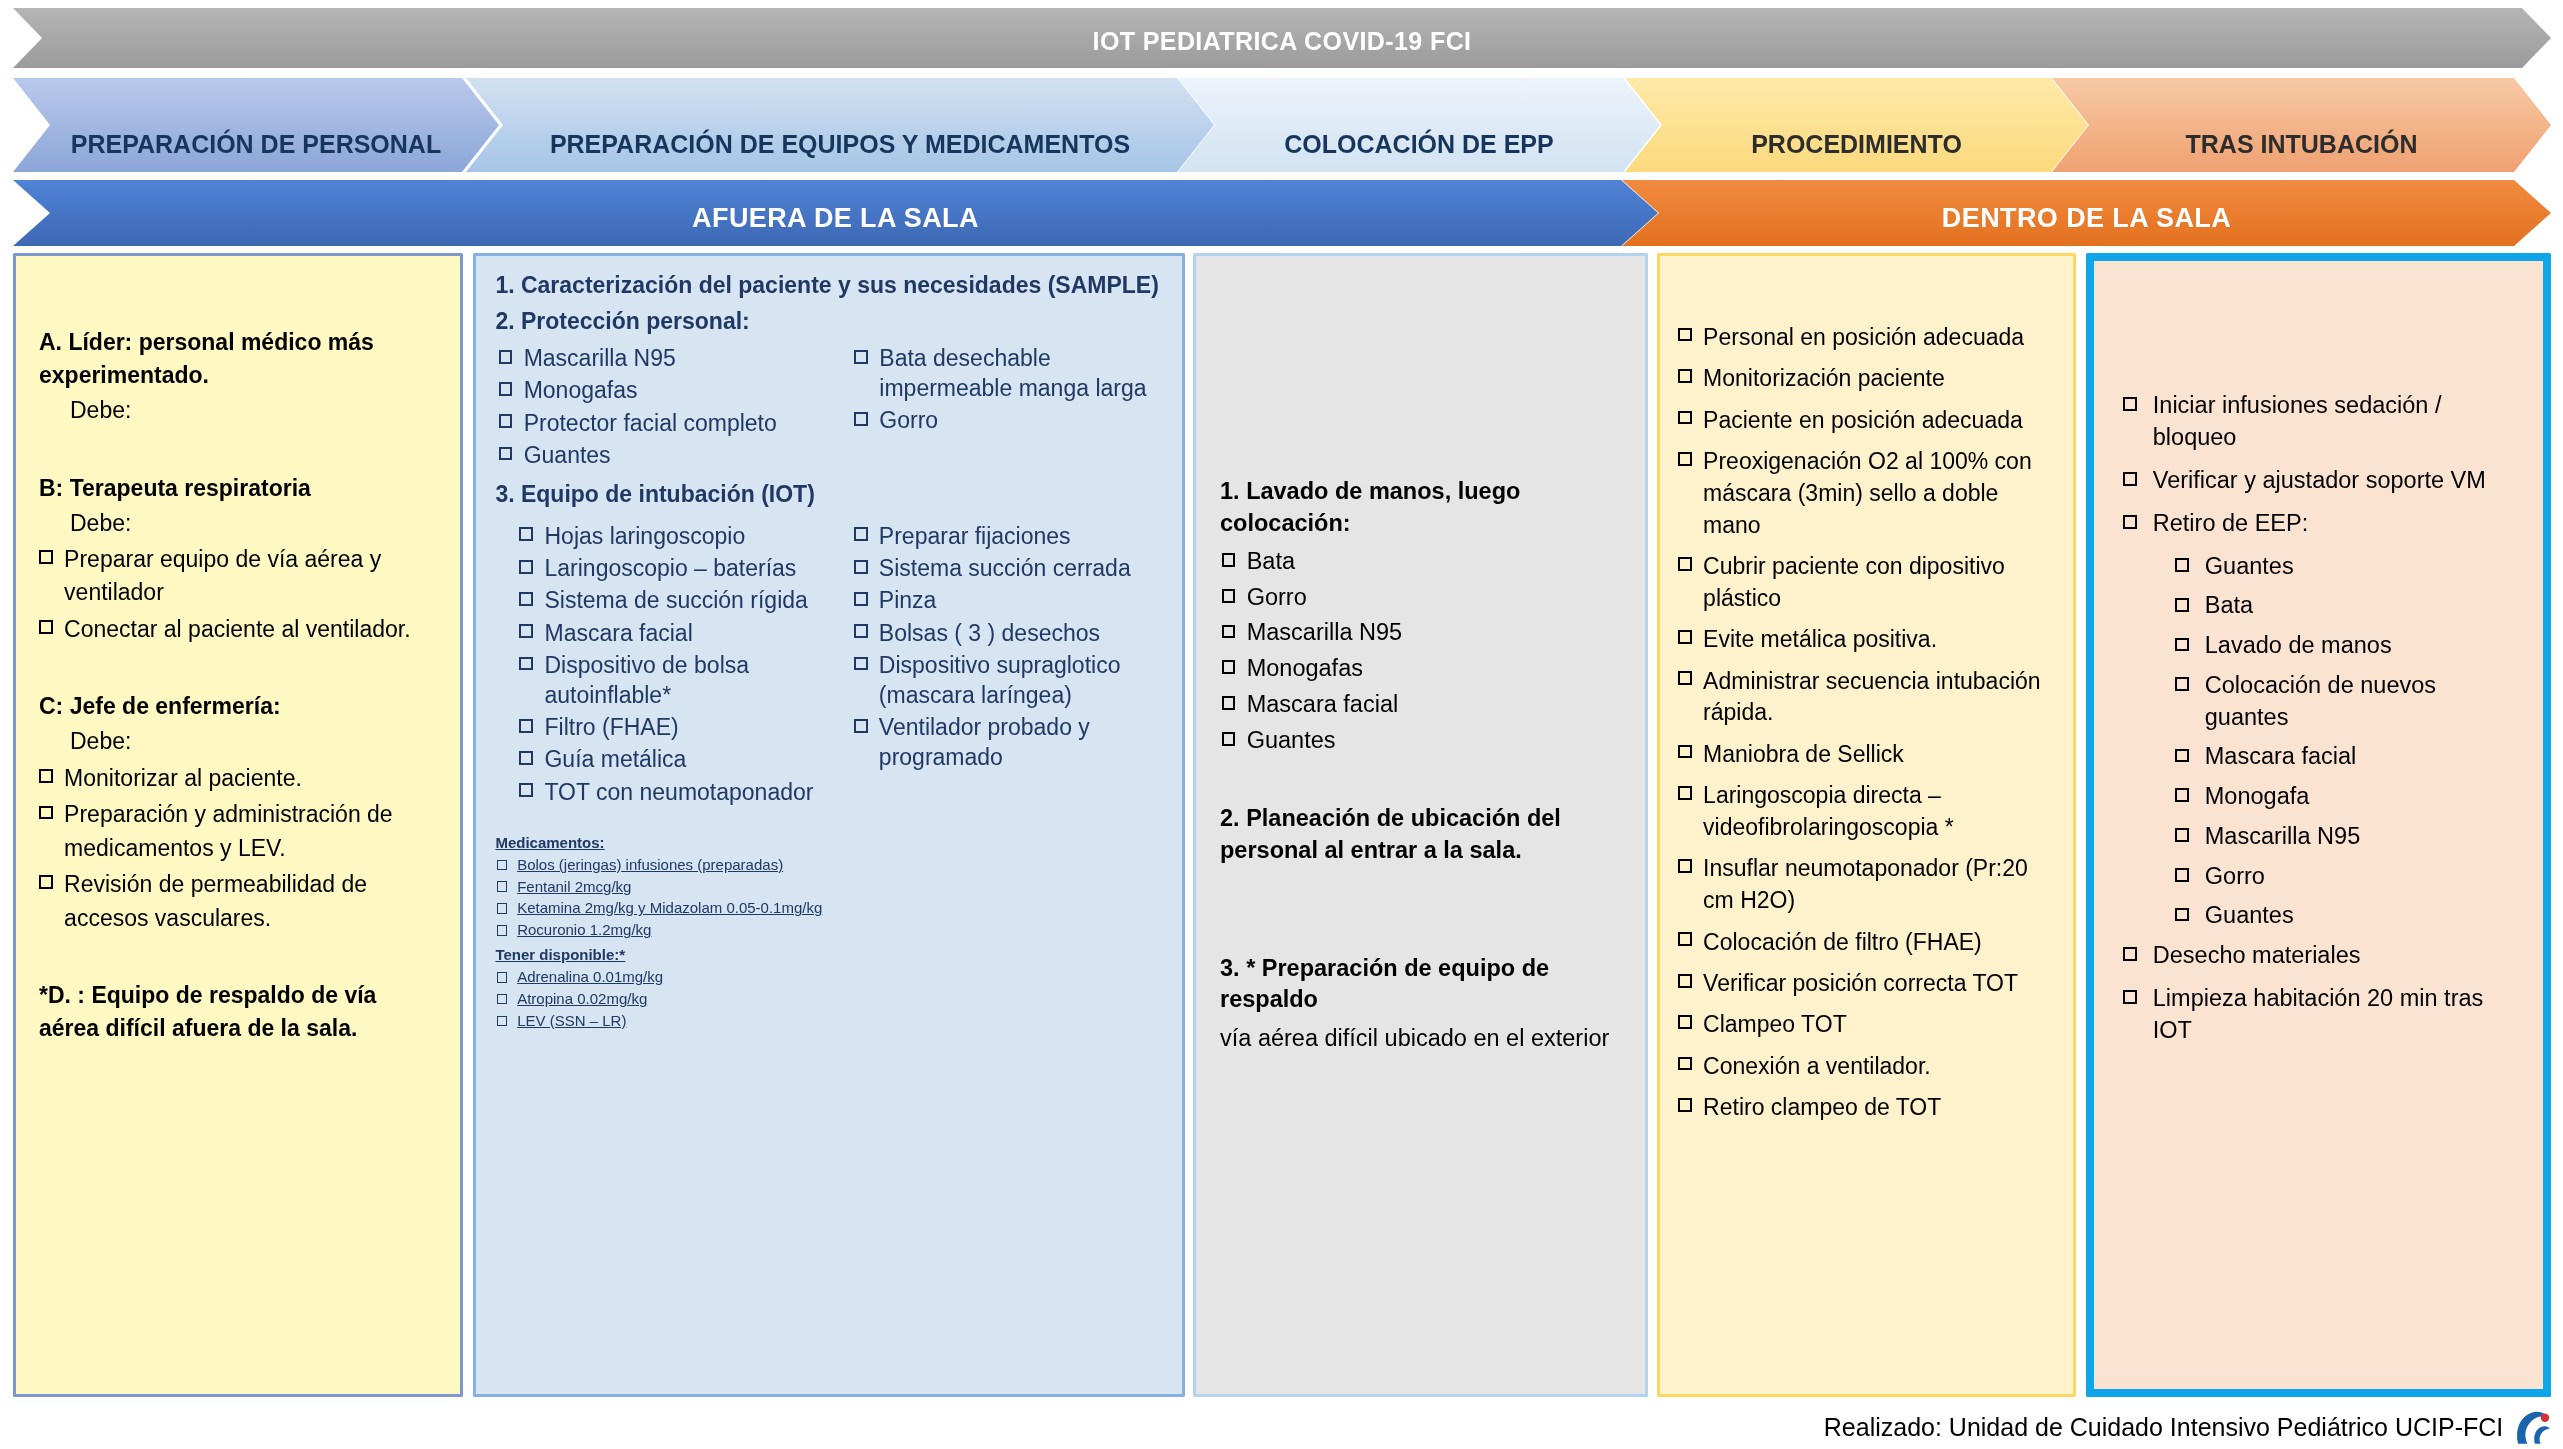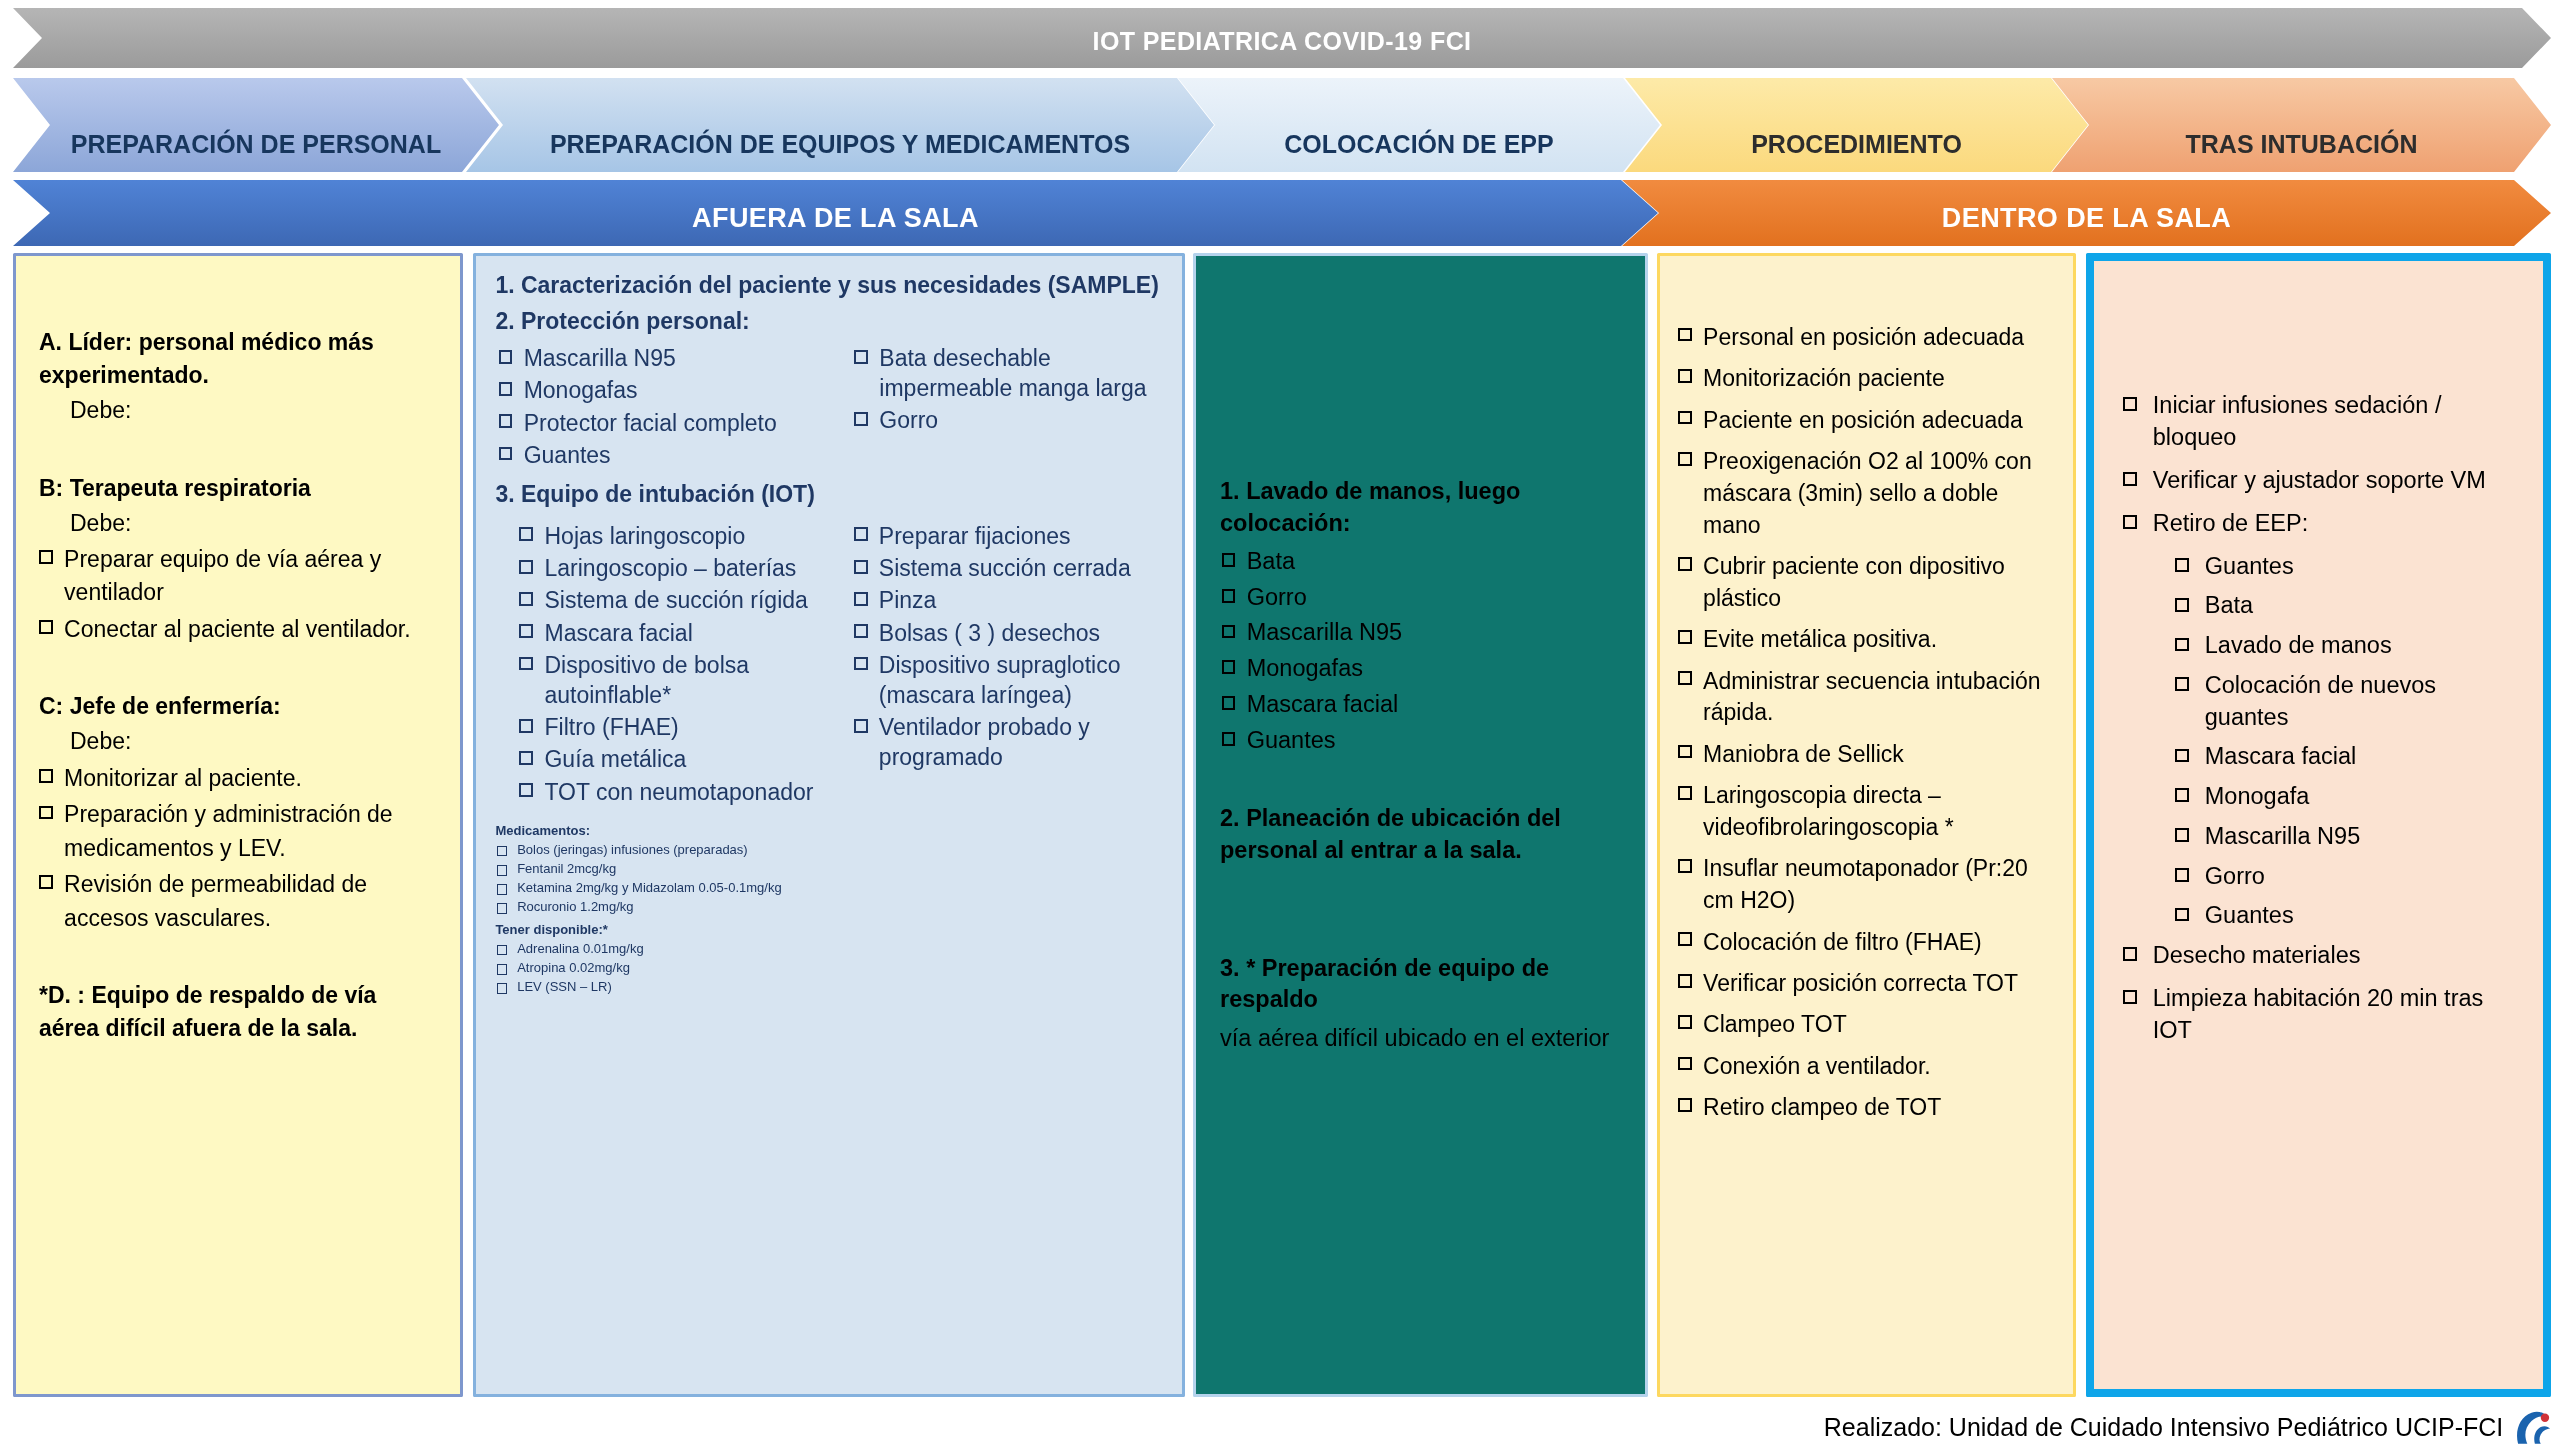--- a/index.html
+++ b/index.html
@@ -27,21 +27,21 @@
   .ph5 { --d:37px; left:2052px; width:499px; background:linear-gradient(#f7c9a4,#efa171); color:#2d2d2d; }
 
   .zone { top:180px; height:66px; font-size:27px; color:#ffffff; letter-spacing:0.4px; }
   .z1 { --d:37px; left:13px;   width:1645px; background:linear-gradient(#5083d6,#3d68b4); }
   .z2 { --d:37px; left:1622px; width:929px; background:linear-gradient(#f18b40,#e2711f); }
 
   
   .col { position:absolute; top:253px; height:1144px; border-radius:1.6px; }
   .col1 { left:13px;   width:450px; background:#fef9c3; border:3.2px solid #7e97cd; padding:70px 21px 16px 23px; color:#000; font-size:23px; line-height:1.45; }
   .col2 { left:473px;  width:712px; background:#d7e4f1; border:3.2px solid #84b1de; padding:13px 16px 13px 19.4px; color:#1f3864; font-size:23px; line-height:1.3; }
-  .col3 { left:1193px; width:455px; background:#0f766e; border:3.2px solid #b5d3ec; padding:220px 23px 16px 24px; color:#000; font-size:23.5px; line-height:1.35; }
+  .col3 { left:1193px; width:455px; background:#e5e5e5; border:3.2px solid #b5d3ec; padding:220px 23px 16px 24px; color:#000; font-size:23.5px; line-height:1.35; }
   .col4 { left:1657px; width:419px; background:#fdf2cc; border:3.2px solid #fdd860; padding:66px 11.3px 13px 18px; color:#000; font-size:23px; line-height:1.38; }
   .col5 { left:2086px; width:465px; background:#fbe3d2; border:8px solid #0ea5e9; padding:129px 18px 13px 29px; color:#000; font-size:23.5px; line-height:1.35; }
 
   
   .item { display:flex; align-items:flex-start; }
   .cb { flex:none; width:13.8px; height:13.8px; border:2px solid currentColor; margin:7.3px 11.3px 0 0; background:transparent; }
   .txt { flex:1; }
 
   
   .col1 .h { font-weight:bold; }
@@ -49,21 +49,21 @@
   .col1 .sec { margin-bottom:44px; }
   .col1 .item { margin:3.2px 0; }
 
   
   .bh { font-weight:bold; margin:6.5px 0 4.9px; }
   .hang { padding-left:45px; text-indent:-45px; margin-top:1.6px; }
   .twocol { display:grid; grid-template-columns:1.12fr 1fr; column-gap:6.5px; margin-left:3.2px; }
   .twocol.iot { margin-left:24px; margin-top:9.7px; grid-template-columns:1.05fr 1fr; }
   .col2 .item { margin:2.4px 0; }
   .col2 .cb { margin-top:5.7px; }
-  .meds { margin-top:12px; font-size:13px; line-height:1.35; }
+  .meds { margin-top:23px; font-size:15px; line-height:1.35;text-decoration:underline; }
   .mh { font-weight:bold; margin:4.9px 0 1.6px; }
   .meds .cb { width:10.5px; height:10.5px; border-width:1.6px; margin:4.9px 9.7px 0 1.6px; }
   .meds .item { margin:1.6px 0; }
 
   
   .h3h { font-weight:bold; margin-bottom:6.5px; }
   .col3 .list { margin:4.9px 0 0 1.6px; }
   .col3 .item { margin:4px 0; }
   .g1 { margin-top:47px; }
   .g2 { margin-top:86px; }

